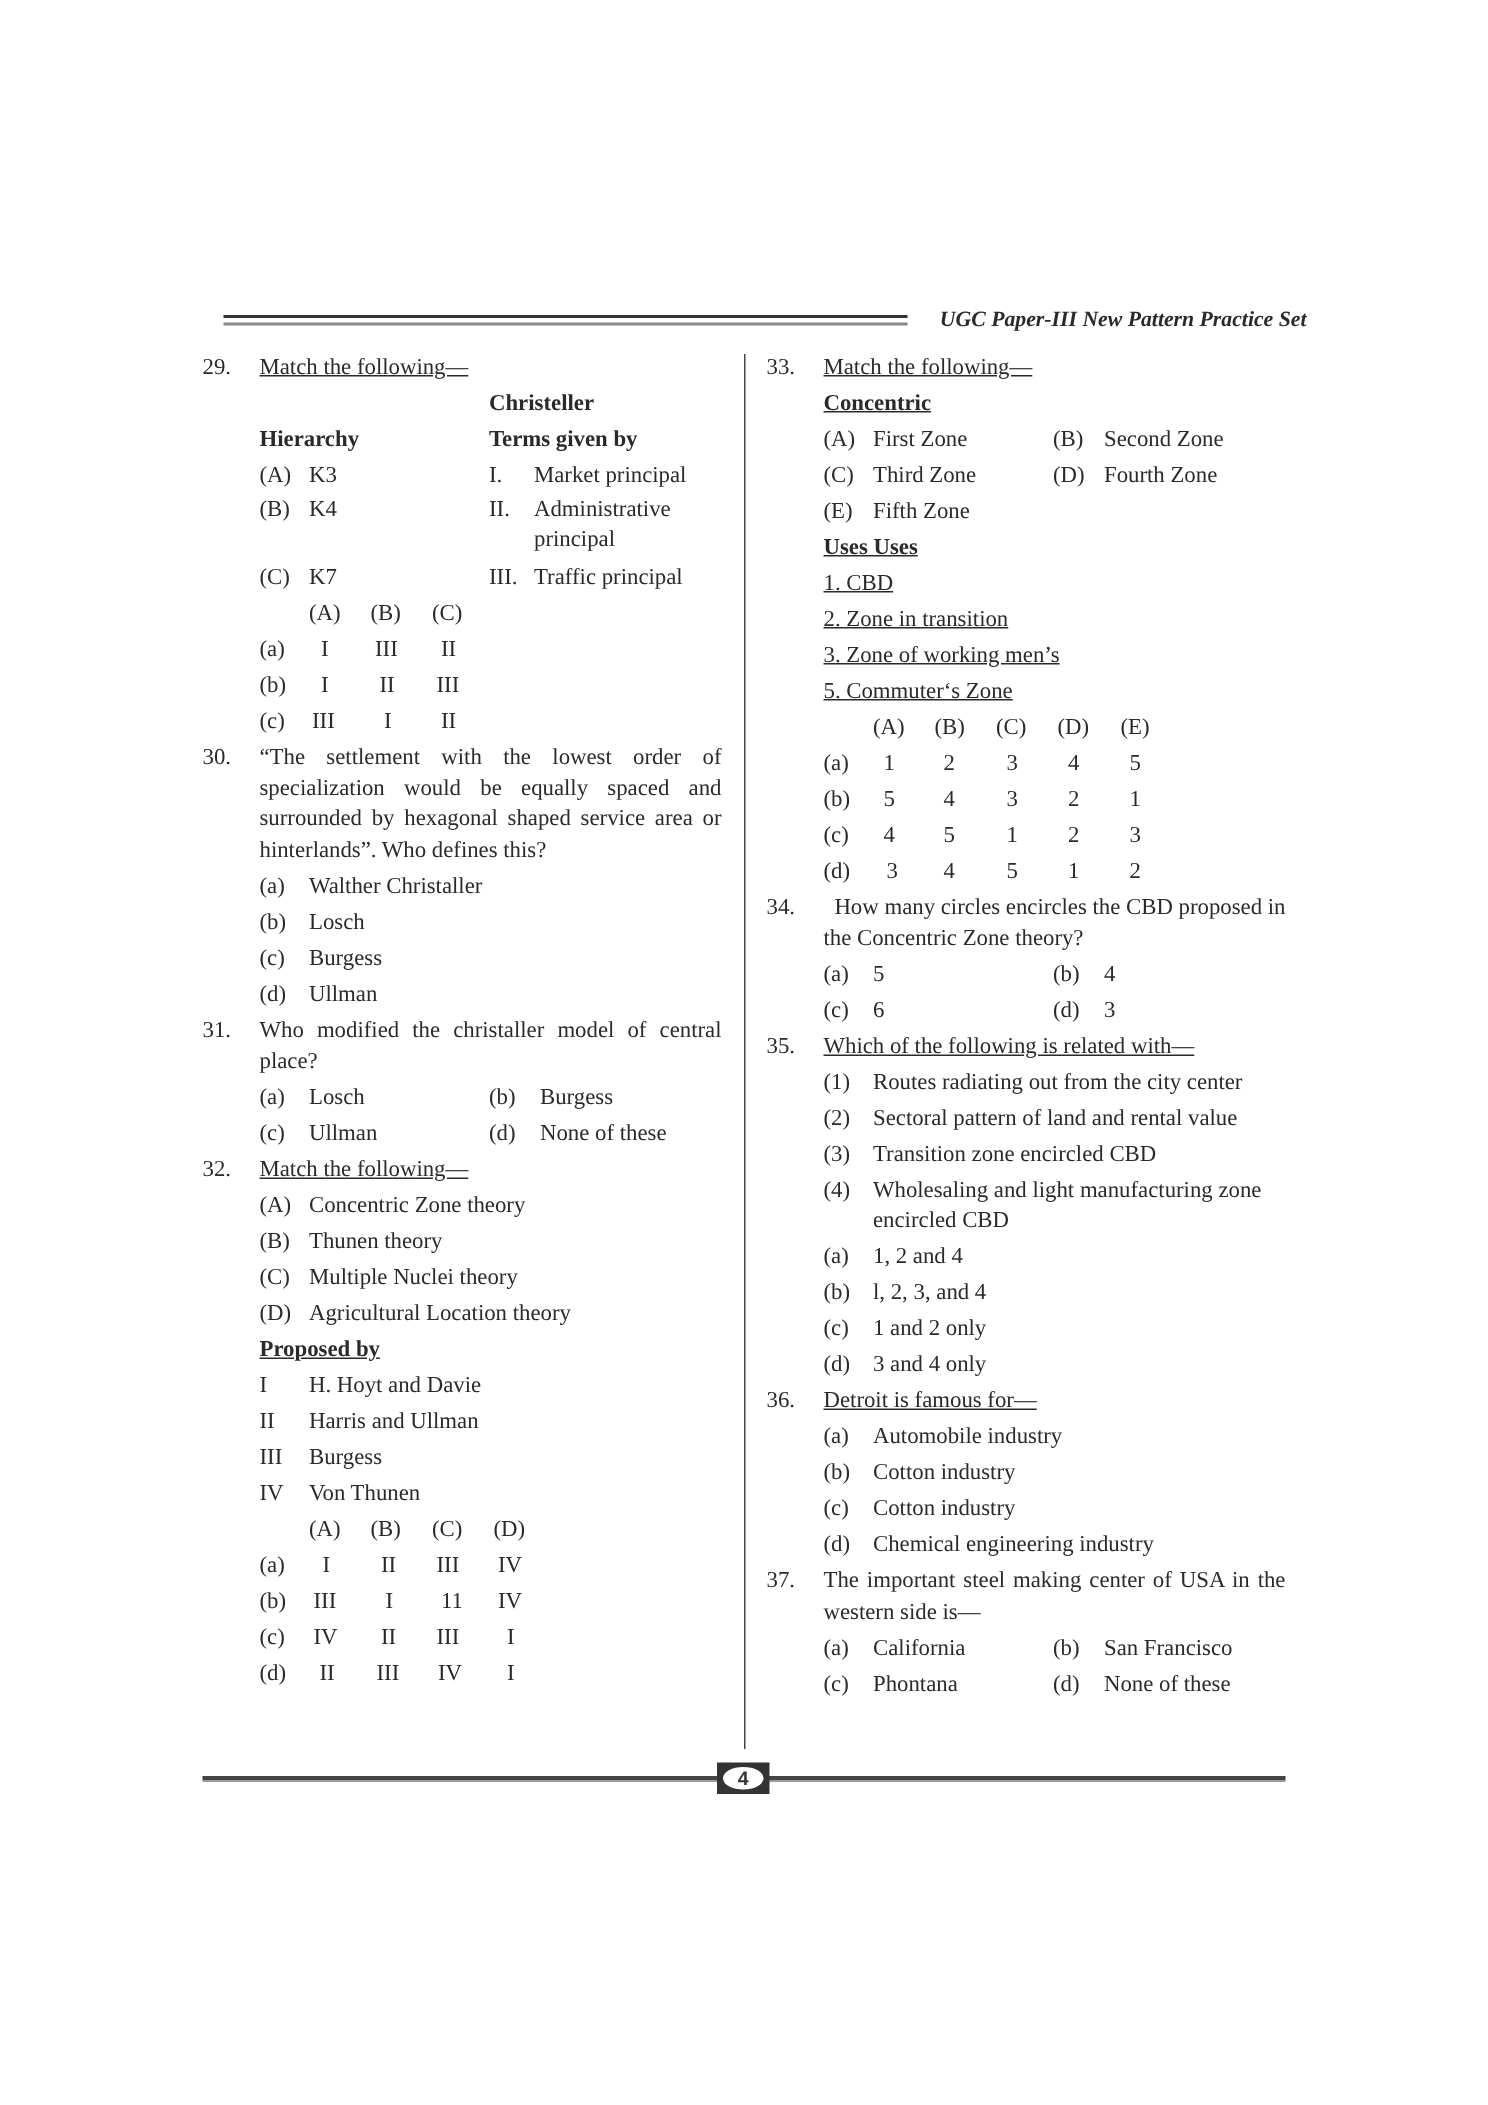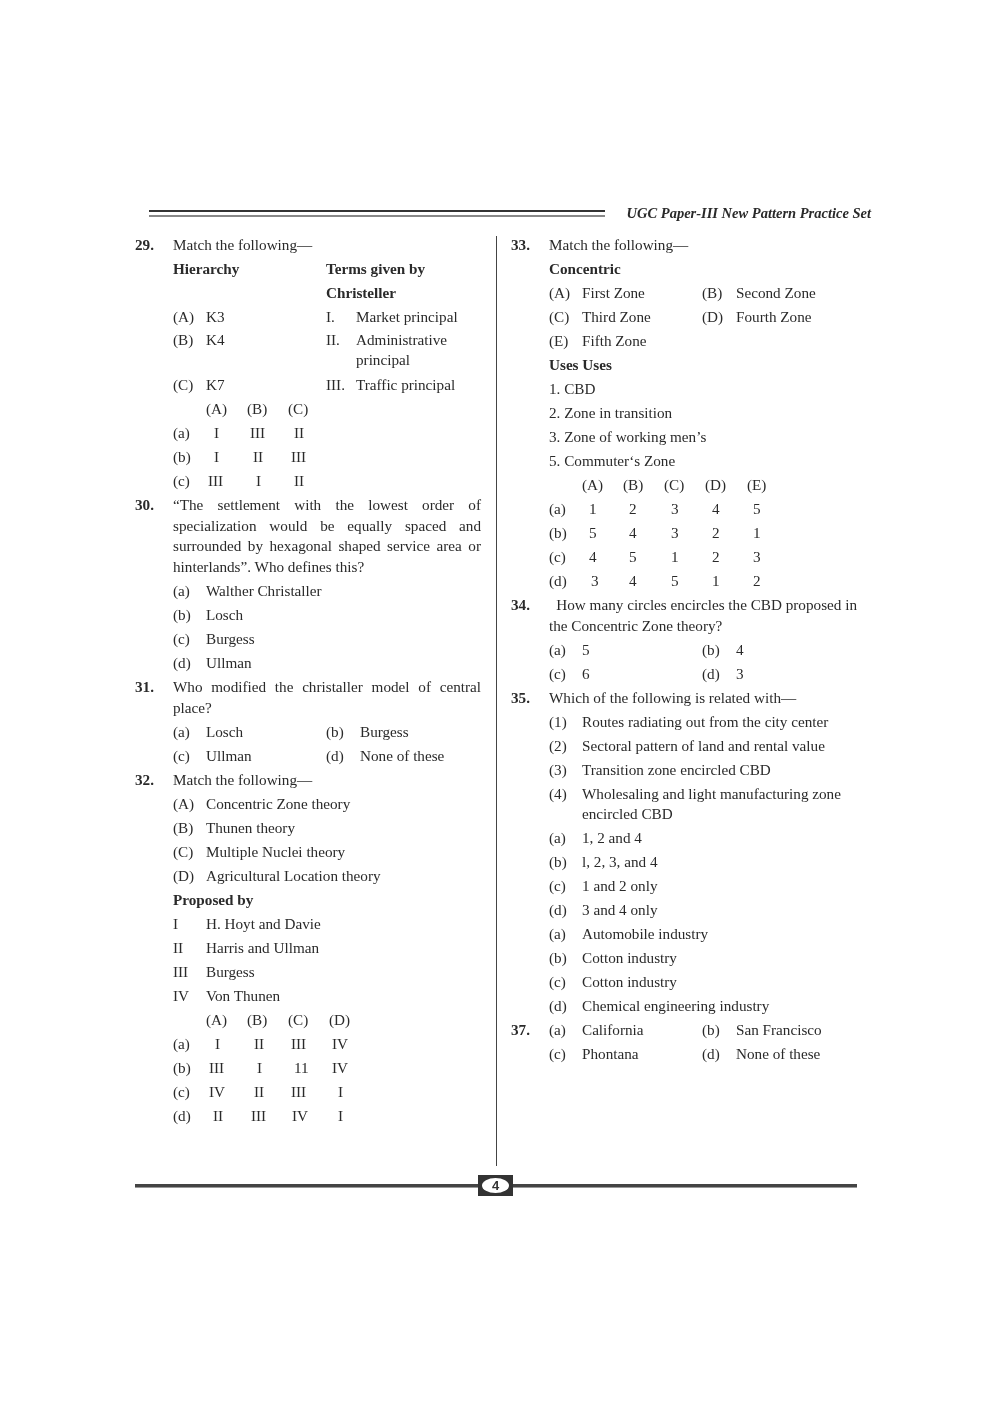--- a/index.html
+++ b/index.html
@@ -8,22 +8,22 @@
   .hdr { position:absolute; left:149px; top:206px; width:722px; height:18px; }
   .hdr .lines { position:absolute; left:0; top:4px; width:456px; }
   .hdr .l1 { height:2px; background:#333; margin-bottom:3px; }
   .hdr .l2 { height:2px; background:#888; }
   .hdr .title { position:absolute; right:0; top:-1px; font-style:italic; font-weight:bold; font-size:14.5px; color:#2a2a2a; white-space:nowrap; }
   .col { position:absolute; top:233px; }
   .colL { left:135px; width:346px; }
   .colR { left:511px; width:346px; }
   .divider { position:absolute; left:496px; top:236px; width:1px; height:930px; background:#444; }
   .line { height:24px; line-height:24px; white-space:nowrap; position:relative; }
-  .num { position:absolute; left:0;font-weight:bold; }
-  .ind { padding-left:38px; }
+  .num { position:absolute; left:0; }
+  .ind { padding-left:38px;text-decoration:underline; }
   .b { font-weight:bold; }
   .para { padding-left:38px; line-height:20.5px; text-align:justify; text-align-last:left; padding-top:2px; padding-bottom:2px; }
   .opt { position:relative; height:24px; line-height:24px; white-space:nowrap; }
   .opt .lbl { position:absolute; left:38px; }
   .opt .txt { position:absolute; left:71px; }
   .opt2 .lbl2 { position:absolute; left:191px; }
   .opt2 .txt2 { position:absolute; left:225px; }
   .row { position:relative; height:24px; line-height:24px; white-space:nowrap; }
   .row span { position:absolute; }
   .wrap2 { white-space:normal; line-height:20px; padding-top:2px; }
@@ -43,25 +43,25 @@
   <div class="title">UGC Paper-III New Pattern Practice Set</div>
 </div>
 
 <div class="divider"></div>
 
 <div class="col colL">
 
   <div>
     <div class="line"><span class="num">29.</span><span class="ind">Match the following—</span></div>
     <div class="row b">
+        <span style="left:191px">Christeller</span>
+      </div>
+    <div class="row b">
         <span style="left:38px">Hierarchy</span>
         <span style="left:191px">Terms given by</span>
-      </div>
-    <div class="row b">
-        <span style="left:191px">Christeller</span>
       </div>
     <div class="row">
         <span style="left:38px">(A)</span>
         <span style="left:71px">K3</span>
         <span style="left:191px">I.</span>
         <span style="left:221px">Market principal</span>
       </div>
     <div class="row" style="height:20px;line-height:22px">
         <span style="left:38px">(B)</span>
         <span style="left:71px">K4</span>
@@ -326,40 +326,42 @@
         <span class="lbl">(c)</span>
         <span class="txt">1 and 2 only</span>
       </div>
     <div class="opt">
         <span class="lbl">(d)</span>
         <span class="txt">3 and 4 only</span>
       </div>
   </div>
 
   <div>
+    <div class="line"><span class="num">36.</span><span class="ind">Detroit is famous for—</span></div>
     <div class="opt">
         <span class="lbl">(a)</span>
         <span class="txt">Automobile industry</span>
       </div>
     <div class="opt">
         <span class="lbl">(b)</span>
         <span class="txt">Cotton industry</span>
       </div>
     <div class="opt">
         <span class="lbl">(c)</span>
         <span class="txt">Cotton industry</span>
       </div>
     <div class="opt">
         <span class="lbl">(d)</span>
         <span class="txt">Chemical engineering industry</span>
       </div>
   </div>
 
   <div style="position:relative">
     <span class="num" style="top:2px;line-height:20.5px">37.</span>
+    <div class="para">The important steel making center of USA in the western side is—</div>
     <div class="opt opt2">
         <span class="lbl">(a)</span>
         <span class="txt">California</span>
         <span class="lbl2">(b)</span>
         <span class="txt2">San Francisco</span>
       </div>
     <div class="opt opt2">
         <span class="lbl">(c)</span>
         <span class="txt">Phontana</span>
         <span class="lbl2">(d)</span>

